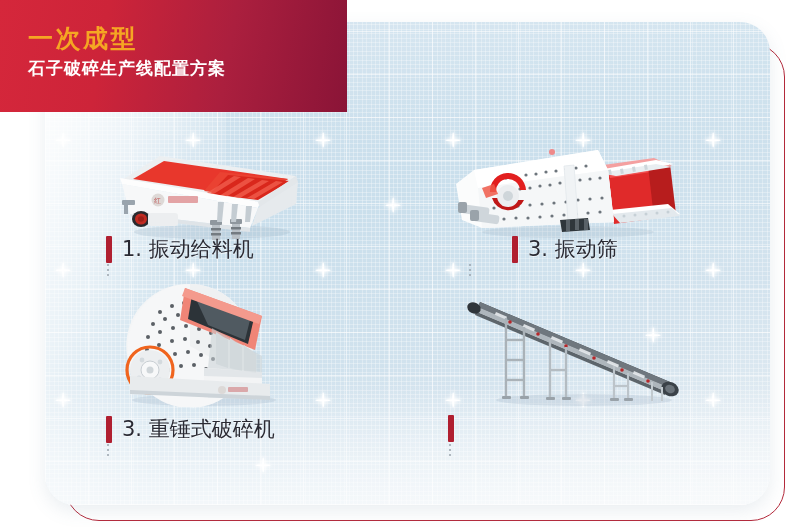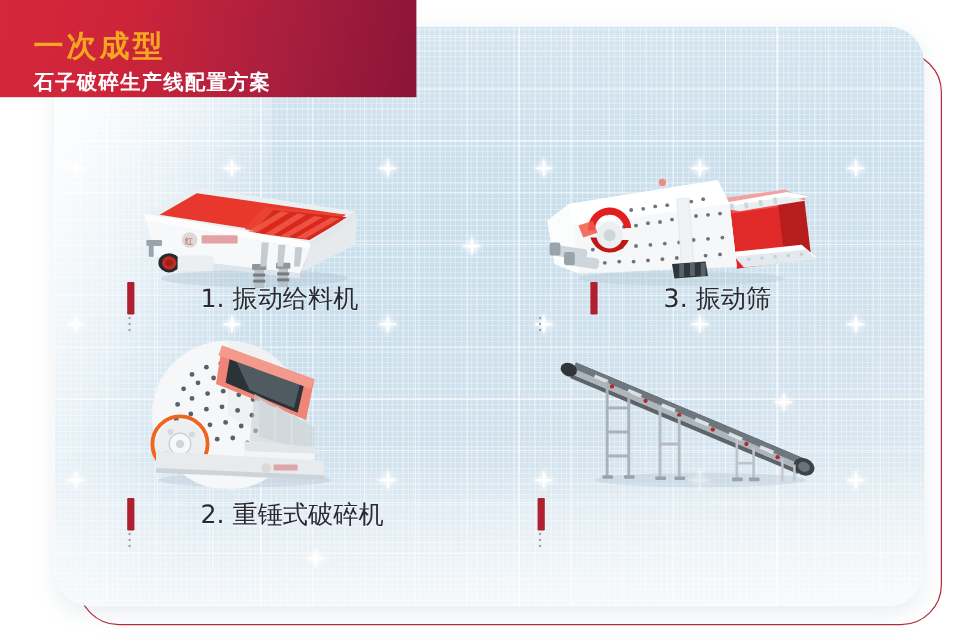--- a/index.html
+++ b/index.html
@@ -46,36 +46,36 @@
   .spark{position:absolute;pointer-events:none;}
   .spark::before,.spark::after{
     content:"";position:absolute;left:50%;top:50%;background:#fff;
     transform:translate(-50%,-50%);border-radius:50%;
   }
   .spark::before{width:15px;height:1.6px;box-shadow:0 0 4px 1px rgba(255,255,255,.9);}
   .spark::after{width:1.6px;height:15px;box-shadow:0 0 4px 1px rgba(255,255,255,.9);}
 
   
   .banner{
-    position:absolute;left:0;top:0;width:347px;height:81px;z-index:9;
+    position:absolute;left:0;top:0;width:347px;height:112px;z-index:9;
     background:linear-gradient(100deg,#d5273b 0%,#cd2439 30%,#ab1f3e 65%,#8a1437 100%);
   }
   .banner-l1{
     position:absolute;left:28px;top:22px;color:#f5a623;
     font-size:25px;font-weight:bold;letter-spacing:2.5px;
     font-family:"DejaVu Sans","Liberation Sans",sans-serif;
   }
   .banner-l2{
     position:absolute;left:28px;top:57px;color:#ffffff;
     font-size:17px;font-weight:bold;letter-spacing:1px;
     font-family:"DejaVu Sans","Liberation Sans",sans-serif;
   }
 
   
-  .item-label{position:absolute;display:flex;align-items:flex-start;z-index:6;gap:45px;}
+  .item-label{position:absolute;display:flex;align-items:flex-end;z-index:6;}
   .label-bar{width:6px;height:27px;background:#b01f30;margin-right:10px;border-radius:1px;}
   .label-text{
     font-size:21px;color:#2a2a33;white-space:nowrap;
     font-family:"DejaVu Sans","Liberation Sans",sans-serif;
     text-shadow:0 1px 0 rgba(255,255,255,.6);
   }
   .label-dots{position:absolute;left:1px;top:29px;width:3px;}
   .label-dots i{display:block;width:2px;height:2px;background:#9aa3ad;margin-bottom:3px;border-radius:50%;}
 
   
@@ -260,21 +260,21 @@
 
       <g opacity=".75">
         <circle cx="110" cy="118" r="4" fill="#d9d3d0"></circle>
         <rect x="116" y="115" width="20" height="5" rx="1" fill="#c4393c" opacity=".5"></rect>
       </g>
     </svg>
   </div>
 
   <div class="item-label" style="left:106px;top:415px;">
     <span class="label-bar"></span>
-    <span class="label-text">2. 重锤式破碎机</span>
+    <span class="label-text">3. 重锤式破碎机</span>
     <span class="label-dots">
         <i></i>
         <i></i>
         <i></i>
       </span>
   </div>
 
   <div class="machine" style="left:448px;top:128px;width:238px;height:112px;">
     <svg width="238" height="112" viewBox="0 0 238 112">
       <ellipse cx="120" cy="104" rx="86" ry="6" fill="#9fb3c4" opacity=".24"></ellipse>
@@ -370,21 +370,21 @@
       <g fill="#5a6268">
         <rect x="118" y="92" width="4" height="11"></rect>
         <rect x="127" y="91" width="4" height="11"></rect>
         <rect x="136" y="91" width="4" height="11"></rect>
       </g>
 
       <circle cx="104" cy="24" r="3" fill="#ef8a8a"></circle>
     </svg>
   </div>
 
-  <div class="item-label" style="left:448px;top:235px;padding-left:44px;">
+  <div class="item-label" style="left:468px;top:235px;padding-left:44px;">
     <span class="label-bar"></span>
     <span class="label-text">3. 振动筛</span>
     <span class="label-dots">
         <i></i>
         <i></i>
         <i></i>
       </span>
   </div>
 
   <div class="machine" style="left:462px;top:282px;width:245px;height:125px;">

